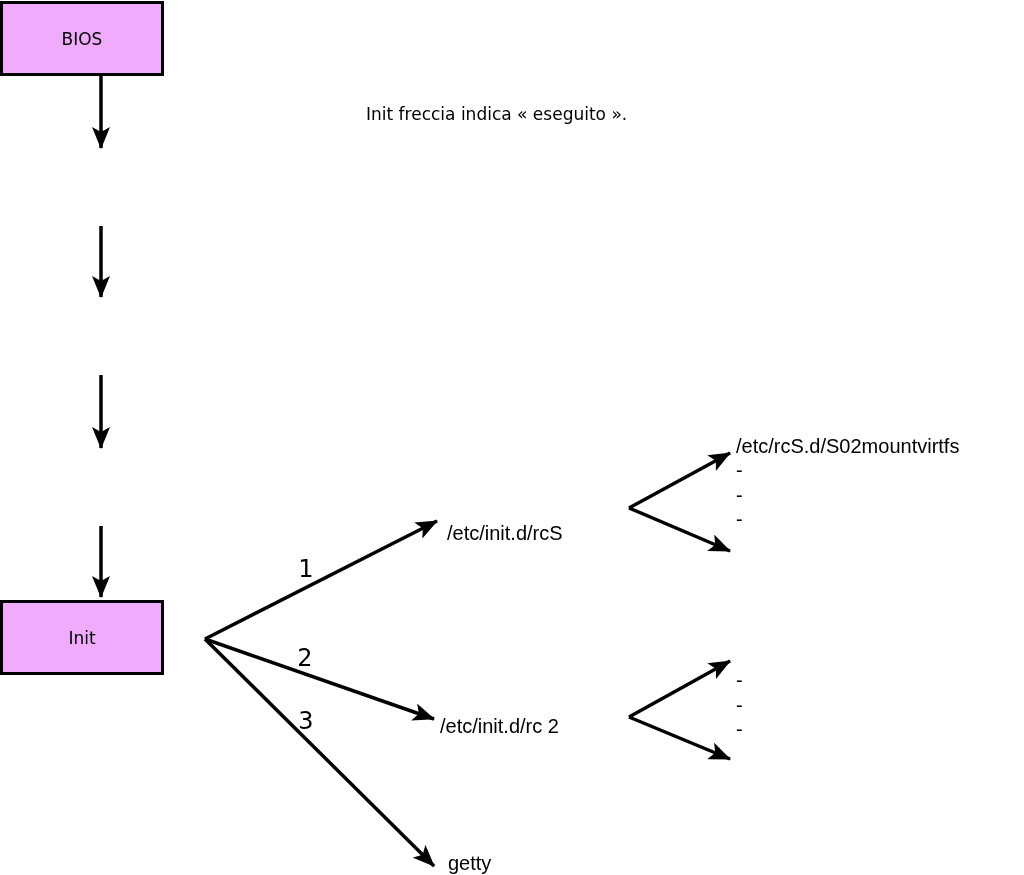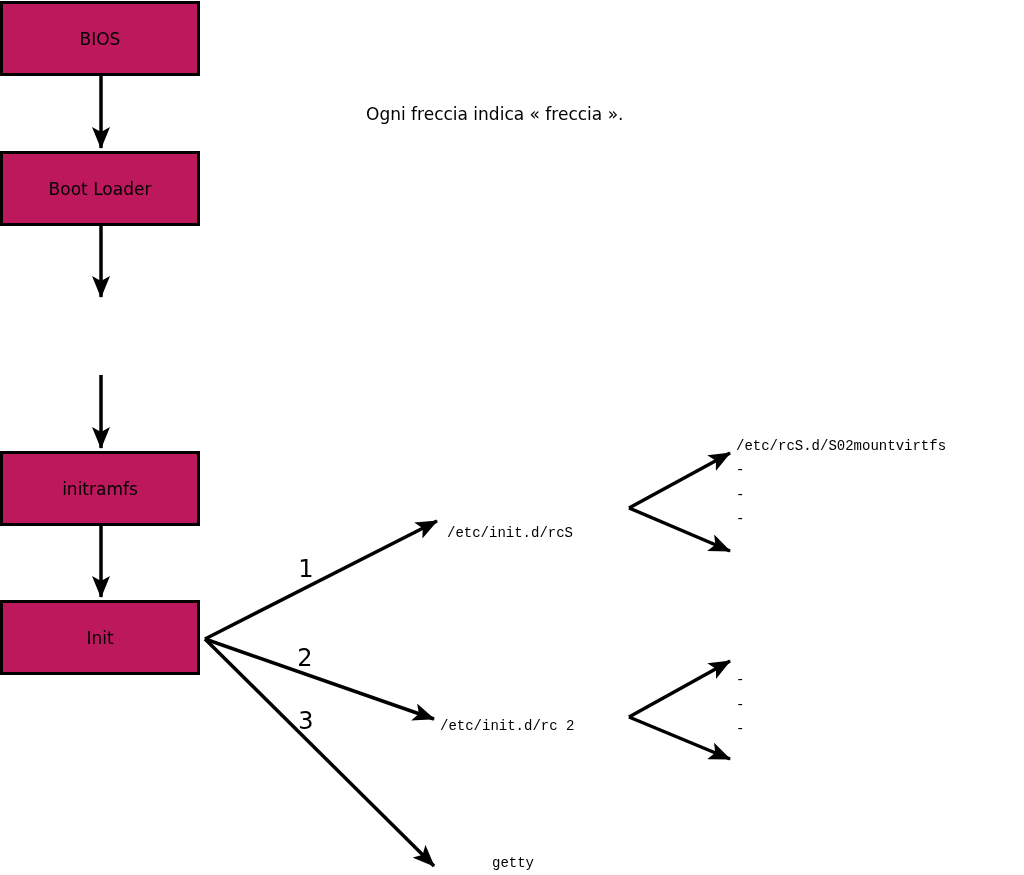--- a/index.html
+++ b/index.html
@@ -17,41 +17,41 @@
     color: #000000;
   }
   #arrows {
     position: absolute;
     left: 0; top: 0;
     width: 1024px; height: 875px;
   }
   .box {
     position: absolute;
     left: 0;
-    width: 200px;
+    width: 164px;
     height: 75px;
     border: 3px solid #000000;
     box-sizing: border-box;
-    background: #be185d;
+    background: #f0abfc;
     display: flex;
     align-items: center;
     justify-content: center;
     font-size: 17px;
     white-space: nowrap;
   }
   .caption {
     position: absolute;
     font-size: 17px;
     white-space: nowrap;
     transform: translateY(-50%);
   }
   .mono {
     position: absolute;
-    font-family: Liberation Mono, monospace;
-    font-size: 14px;
+    font-family: Liberation Sans, sans-serif;
+    font-size: 20px;
     white-space: nowrap;
     transform: translateY(-50%);
   }
   .edge-num {
     position: absolute;
     font-size: 24px;
     white-space: nowrap;
     transform: translate(-50%, -50%);
   }
 </style>
@@ -77,37 +77,35 @@
       <line x1="205" y1="639" x2="434" y2="866" marker-end="url(#ah)"></line>
 
       <line x1="629" y1="508" x2="730" y2="453" marker-end="url(#ah)"></line>
       <line x1="629" y1="508" x2="730" y2="551" marker-end="url(#ah)"></line>
 
       <line x1="629" y1="717" x2="730" y2="661" marker-end="url(#ah)"></line>
       <line x1="629" y1="717" x2="730" y2="759" marker-end="url(#ah)"></line>
     </g>
   </svg>
 
-  <div class="caption" style="left:366px; top:114px;">Ogni freccia indica « freccia ».</div>
+  <div class="caption" style="left:366px; top:114px;">Init freccia indica « eseguito ».</div>
 
   <div class="box" style="top:1px;">BIOS</div>
-  <div class="box" style="top:151px;">Boot Loader</div>
-  <div class="box" style="top:451px;">initramfs</div>
   <div class="box" style="top:600px;">Init</div>
 
   <div class="edge-num" style="left:306px; top:569px;">1</div>
   <div class="edge-num" style="left:305px; top:658px;">2</div>
   <div class="edge-num" style="left:306px; top:721px;">3</div>
 
   <div class="mono" style="left:447px; top:533px;">/etc/init.d/rcS</div>
   <div class="mono" style="left:736px; top:446px;">/etc/rcS.d/S02mountvirtfs</div>
   <div class="mono" style="left:736px; top:470px;">-</div>
   <div class="mono" style="left:736px; top:495px;">-</div>
   <div class="mono" style="left:736px; top:519px;">-</div>
 
   <div class="mono" style="left:440px; top:717px;margin-top:9px;">/etc/init.d/rc 2</div>
   <div class="mono" style="left:736px; top:680px;">-</div>
   <div class="mono" style="left:736px; top:705px;">-</div>
   <div class="mono" style="left:736px; top:729px;">-</div>
 
-  <div class="mono" style="left:448px; top:863px;margin-left:44px;">getty</div>
+  <div class="mono" style="left:448px; top:863px;">getty</div>
 
 </div>
 
 </body></html>

